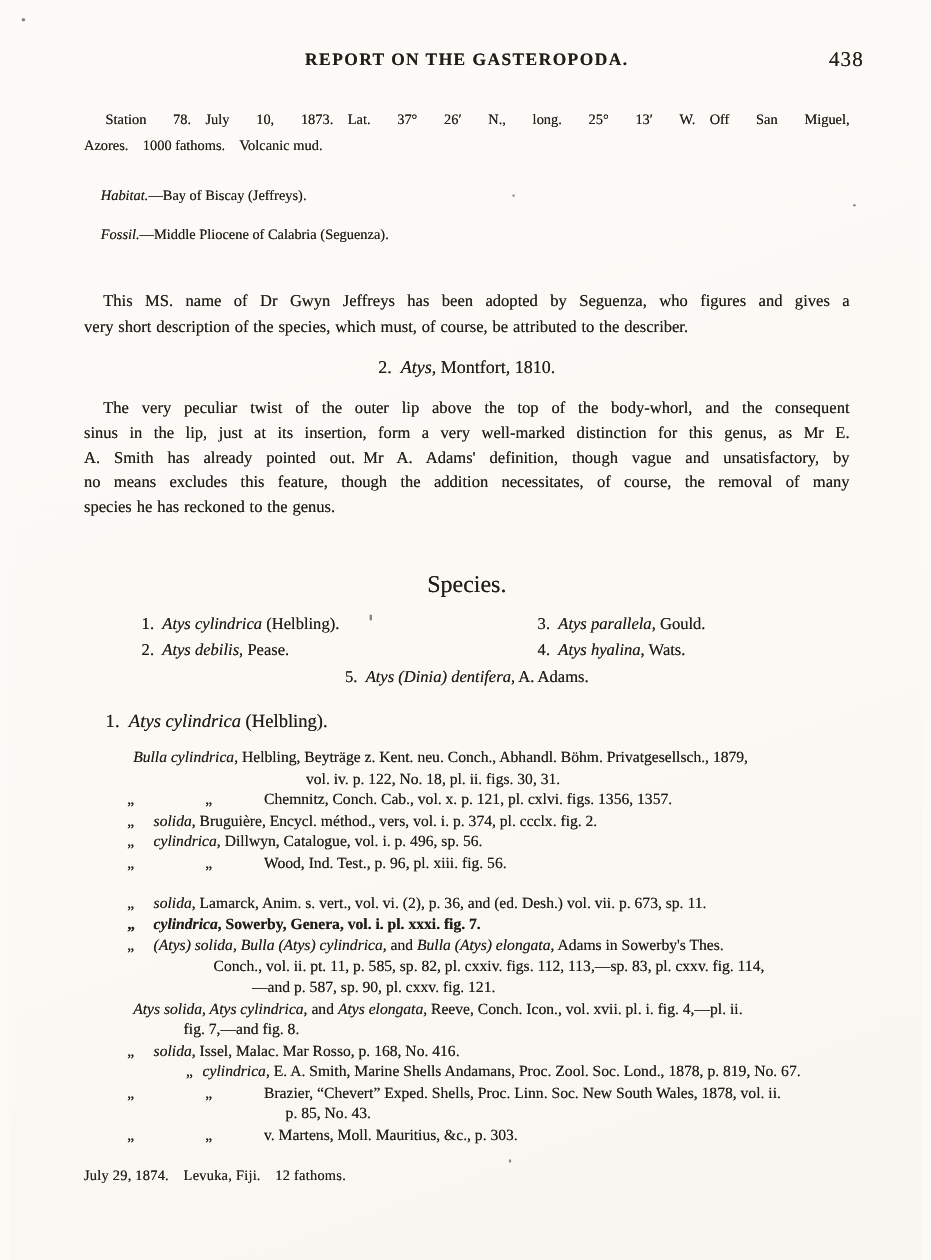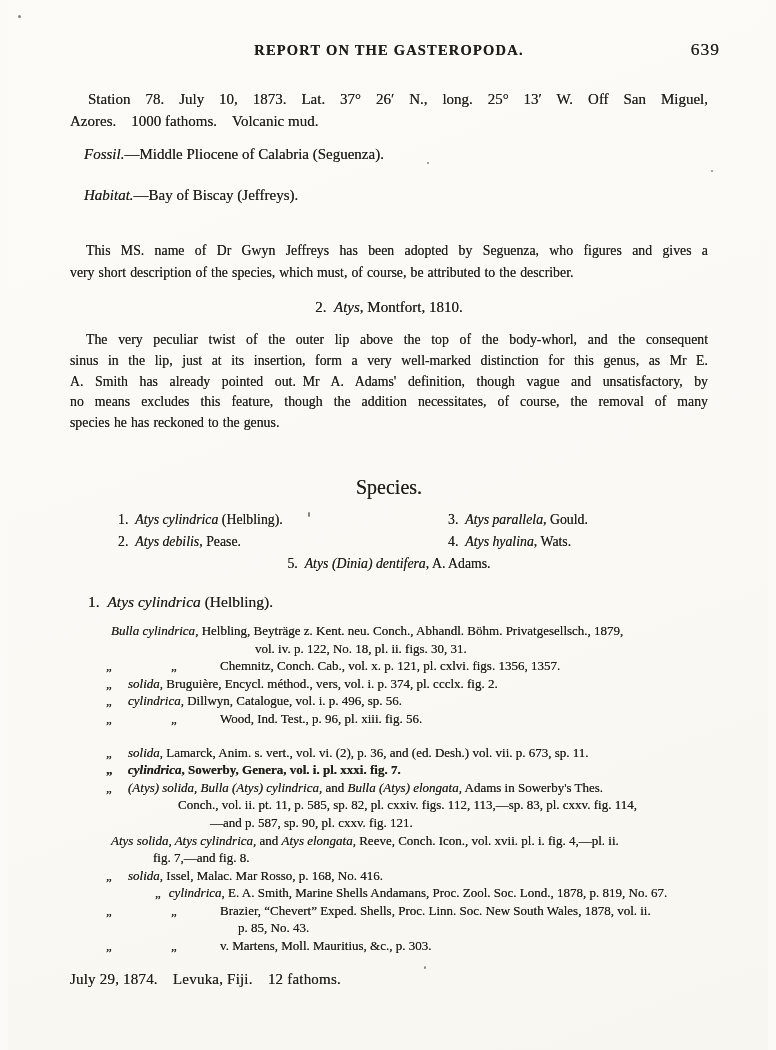--- a/index.html
+++ b/index.html
@@ -16,21 +16,21 @@
     overflow:hidden;
     text-shadow:0 0 .35px rgba(25,22,16,.75);
   }
   .it{font-style:italic;}
   .hdr{position:relative;margin-top:42px;height:20px;}
   .running-title{
     text-align:center;font-size:14.5px;letter-spacing:1.2px;
     font-weight:bold;font-stretch:condensed;
   }
   .page-number{position:absolute;right:-12px;top:-3px;font-size:17.5px;letter-spacing:1px;}
-  .para{font-size:15px;line-height:21.5px;}
+  .para{font-size:12px;line-height:21.5px;}
   .tline{white-space:normal;}
   .just{text-align:justify;text-align-last:justify;}
   .station{margin-top:27px;}
   .hline{line-height:19px;}
   .hline-habitat{margin-top:22px;}
   .hline-fossil{margin-top:13px;}
   .body-para{font-size:13.8px;line-height:21.5px;word-spacing:.6px;}
   .ms-para{margin-top:35px;}
   .genus-para{margin-top:13px;line-height:20.8px;}
   .heading-center{text-align:center;}
@@ -54,31 +54,31 @@
 <div class="page">
 
   <span class="speck" style="left:10px;top:15px;width:3px;height:3px;"></span>
   <span class="speck" style="left:419px;top:162px;width:2px;height:2px;"></span>
   <span class="speck" style="left:703px;top:170px;width:2px;height:2px;"></span>
   <span class="speck" style="left:300px;top:512px;width:2px;height:5px;border-radius:1px;"></span>
   <span class="speck" style="left:416px;top:966px;width:2px;height:3px;"></span>
 
   <div class="hdr">
     <div class="running-title">REPORT ON THE GASTEROPODA.</div>
-    <div class="page-number">639</div>
+    <div class="page-number">438</div>
   </div>
 
   <div class="para station">
       <div class="tline just" style="padding-left: 18px;">Station 78. July 10, 1873. Lat. 37° 26′ N., long. 25° 13′ W. Off San Miguel,</div>
       <div class="tline">Azores. 1000 fathoms. Volcanic mud.</div>
     </div>
 
+  <div class="para hline hline-habitat" style="padding-left:14px;"><span class="it">Habitat.</span><span>—Bay of Biscay (Jeffreys).</span></div>
+
   <div class="para hline hline-fossil" style="padding-left:14px;"><span class="it">Fossil.</span><span>—Middle Pliocene of Calabria (Seguenza).</span></div>
-
-  <div class="para hline hline-habitat" style="padding-left:14px;"><span class="it">Habitat.</span><span>—Bay of Biscay (Jeffreys).</span></div>
 
   <div class="body-para ms-para">
       <div class="tline just" style="padding-left: 16px;">This MS. name of Dr Gwyn Jeffreys has been adopted by Seguenza, who figures and gives a</div>
       <div class="tline">very short description of the species, which must, of course, be attributed to the describer.</div>
     </div>
 
   <div class="heading-center genus-h"><span>2. </span><span class="it">Atys</span><span>, Montfort, 1810.</span></div>
 
   <div class="body-para genus-para">
       <div class="tline just" style="padding-left: 16px;">The very peculiar twist of the outer lip above the top of the body-whorl, and the consequent</div>

